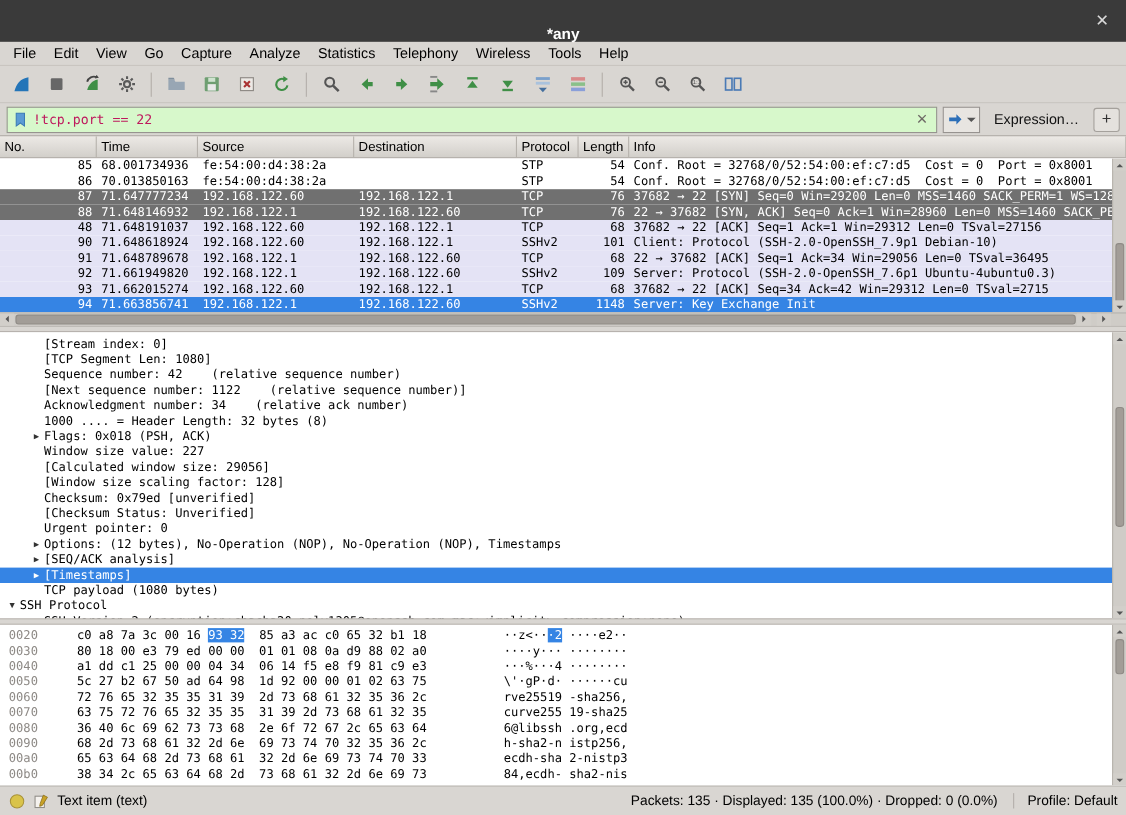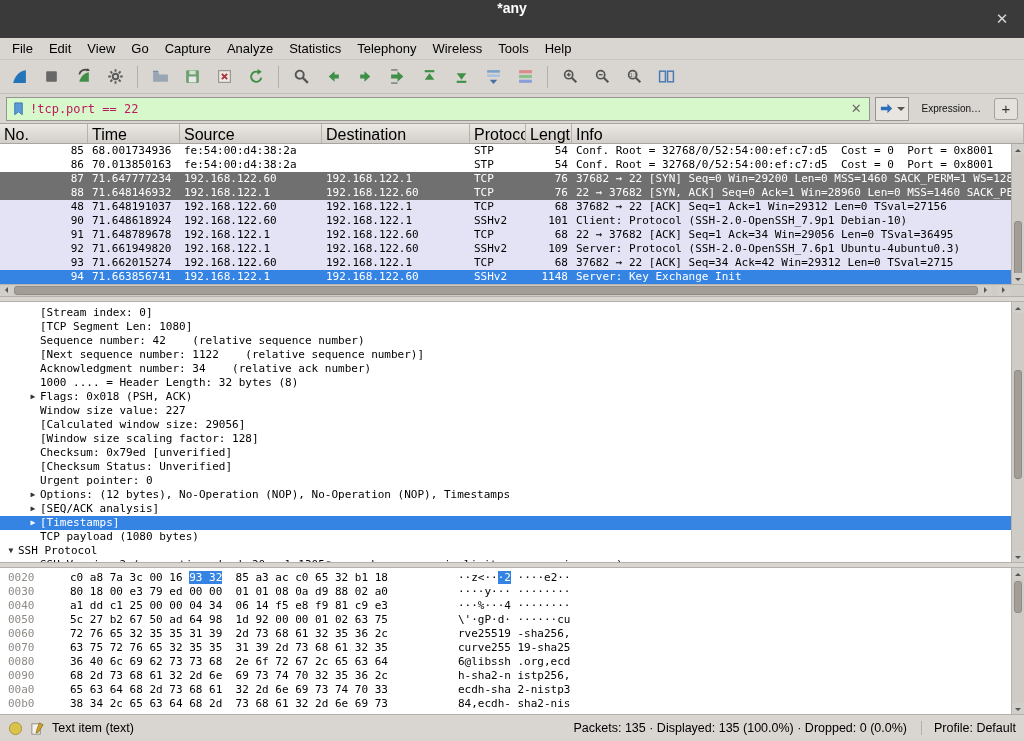--- a/index.html
+++ b/index.html
@@ -1,21 +1,21 @@
 <!DOCTYPE html>
 <html style="--selection: #3584e4; --row-gray: #707070; --row-lavender: #e4e3f5; --filter-valid: #d7f8cb; --titlebar: #3a3a3a;"><head>
 <meta charset="utf-8">
 <style>
   * { margin:0; padding:0; box-sizing:border-box; }
   html,body { width:1024px; height:741px; overflow:hidden; }
   body { font-family:"Liberation Sans",sans-serif; background:#d9d6d2; color:#000; position:relative; }
 
   
   .titlebar { height:38px; background:var(--titlebar,#3a3a3a); color:#fff; position:relative;
-              display:flex; align-items:flex-start; justify-content:center; font-size:14px; font-weight:bold; }
+              display:flex; align-items:flex-end; justify-content:center; font-size:14px; font-weight:bold; }
   .close-btn { position:absolute; right:12px; top:50%; transform:translateY(-50%); color:#d8d8d8;
                font-size:15px; font-weight:normal; width:20px; text-align:center; }
 
   
   .menubar { height:22px; background:#d9d6d2; display:flex; align-items:center; padding-left:4px;
              font-size:13px; border-bottom:1px solid #c9c5c0; }
   .menu-item { padding:2px 8px; }
 
   
   .toolbar { height:34px; background:#d9d6d2; display:flex; align-items:center; padding-left:4px;
@@ -28,27 +28,27 @@
   .filterbar { height:30px; background:#d9d6d2; display:flex; align-items:center; padding:0 6px;
                gap:5px; border-bottom:1px solid #a8a49f; }
   .filter-field { flex:1; height:24px; background:var(--filter-valid,#d7f8cb); border:1px solid #979390;
                   display:flex; align-items:center; padding:0 4px; gap:4px; }
   .filter-input { flex:1; background:transparent; border:none; outline:none;
                   font:12px "DejaVu Sans Mono",monospace; color:#be185d; }
   .filter-clear { color:#6e6a66; font-size:13px; padding:0 3px; }
   .filter-apply-box { height:24px; border:1px solid #979390; background:#e8e5e1; display:flex;
                       align-items:center; padding:0 3px; gap:3px; }
   .caret { width:0; height:0; border:4px solid transparent; border-top-color:#555; margin-top:4px; }
-  .expression-label { font-size:10px; padding:0 8px; color:#111; }
+  .expression-label { font-size:13px; padding:0 8px; color:#111; }
   .add-filter-btn { width:24px; height:22px; border:1px solid #a5a19c; border-radius:3px; background:#e4e1dd;
                     display:flex; align-items:center; justify-content:center; font-size:15px; color:#333; }
 
   
   .plheader { height:20px; display:flex; background:linear-gradient(#ece9e5,#d2cfca);
-              border-bottom:1px solid #a8a49f; font-size:16px; }
+              border-bottom:1px solid #a8a49f; font-size:12px; }
   .hcell { border-right:1px solid #b6b2ac; padding:2px 4px; overflow:hidden; white-space:nowrap; flex-shrink:0; }
   .c0 { width:88px; } .c1 { width:92px; } .c2 { width:142px; } .c3 { width:148px; }
   .c4 { width:56px; } .c5 { width:46px; } .c6 { flex:1; min-width:0; }
   .plbody { height:140px; background:#fff; position:relative; overflow:hidden;
             font:11px "DejaVu Sans Mono",monospace; }
   .prow { height:14px; line-height:14px; display:flex; white-space:pre; }
   .pcell { padding:0 4px; overflow:hidden; flex-shrink:0; }
   .pcell.c0 { text-align:right; } .pcell.c5 { text-align:right; } .pcell.c6 { flex:1; }
   .style-plain { background:#fff; color:#000; }
   .style-gray  { background:var(--row-gray,#707070); color:#fff; }

